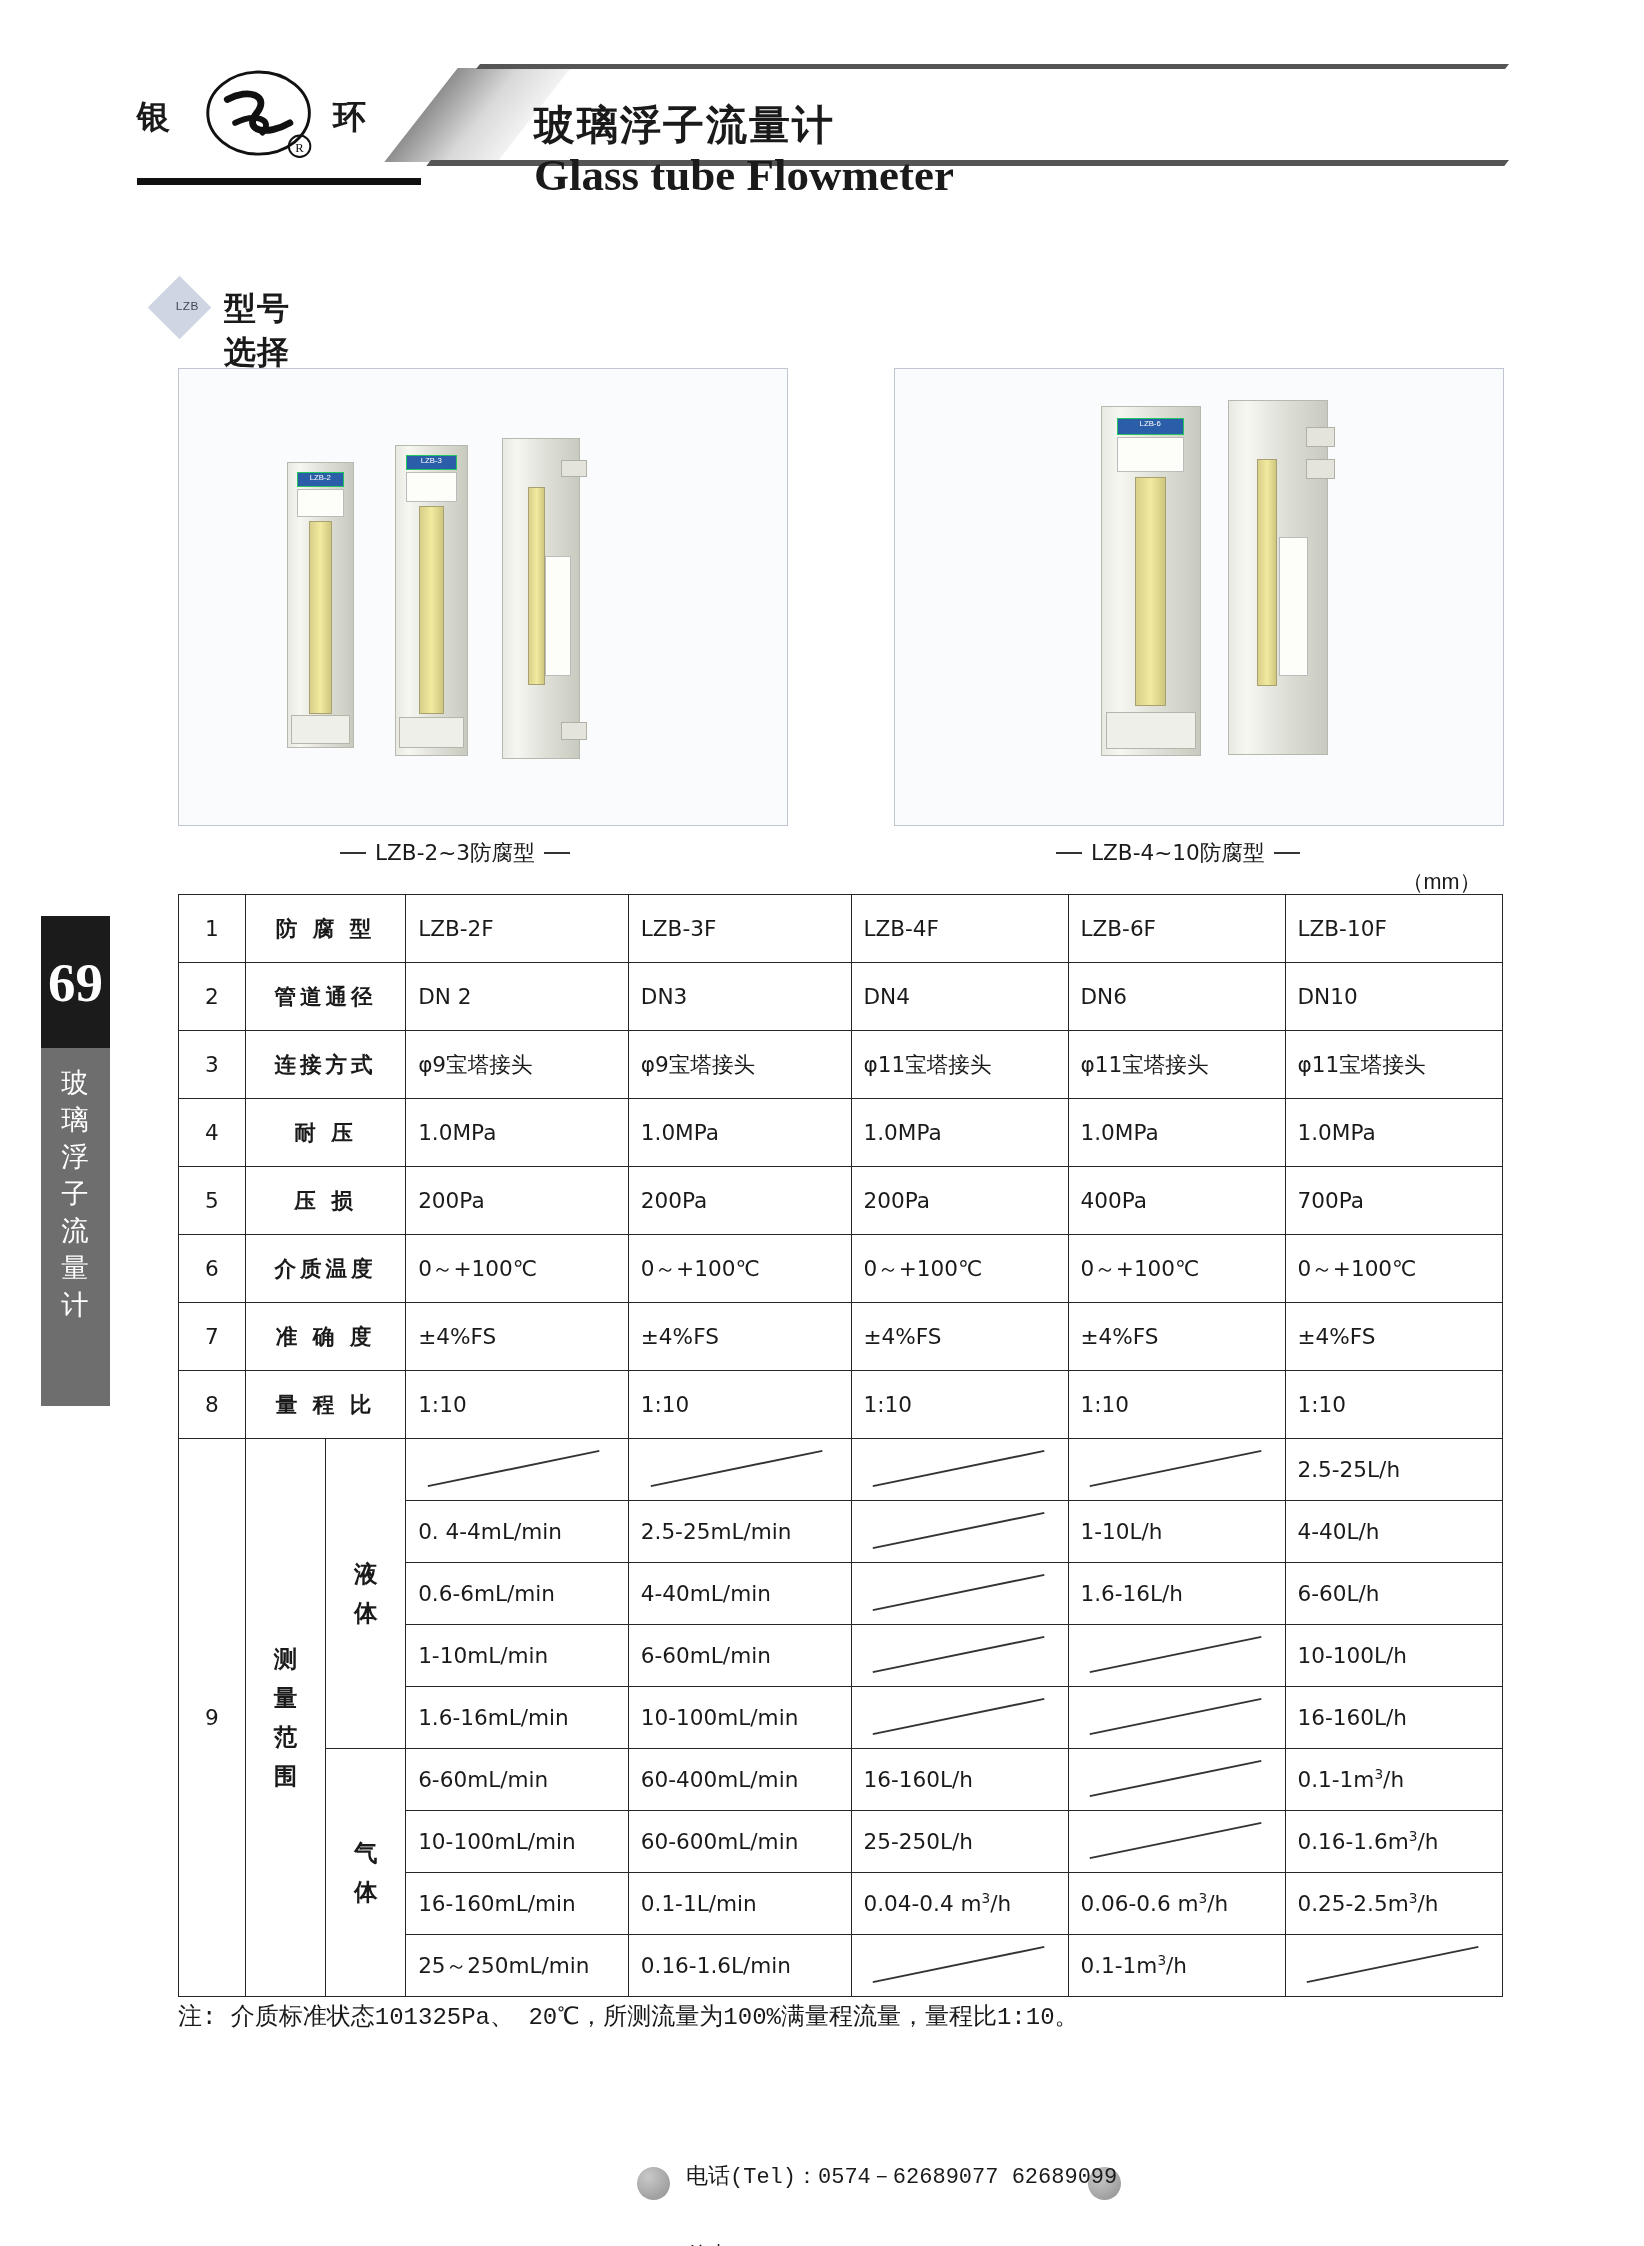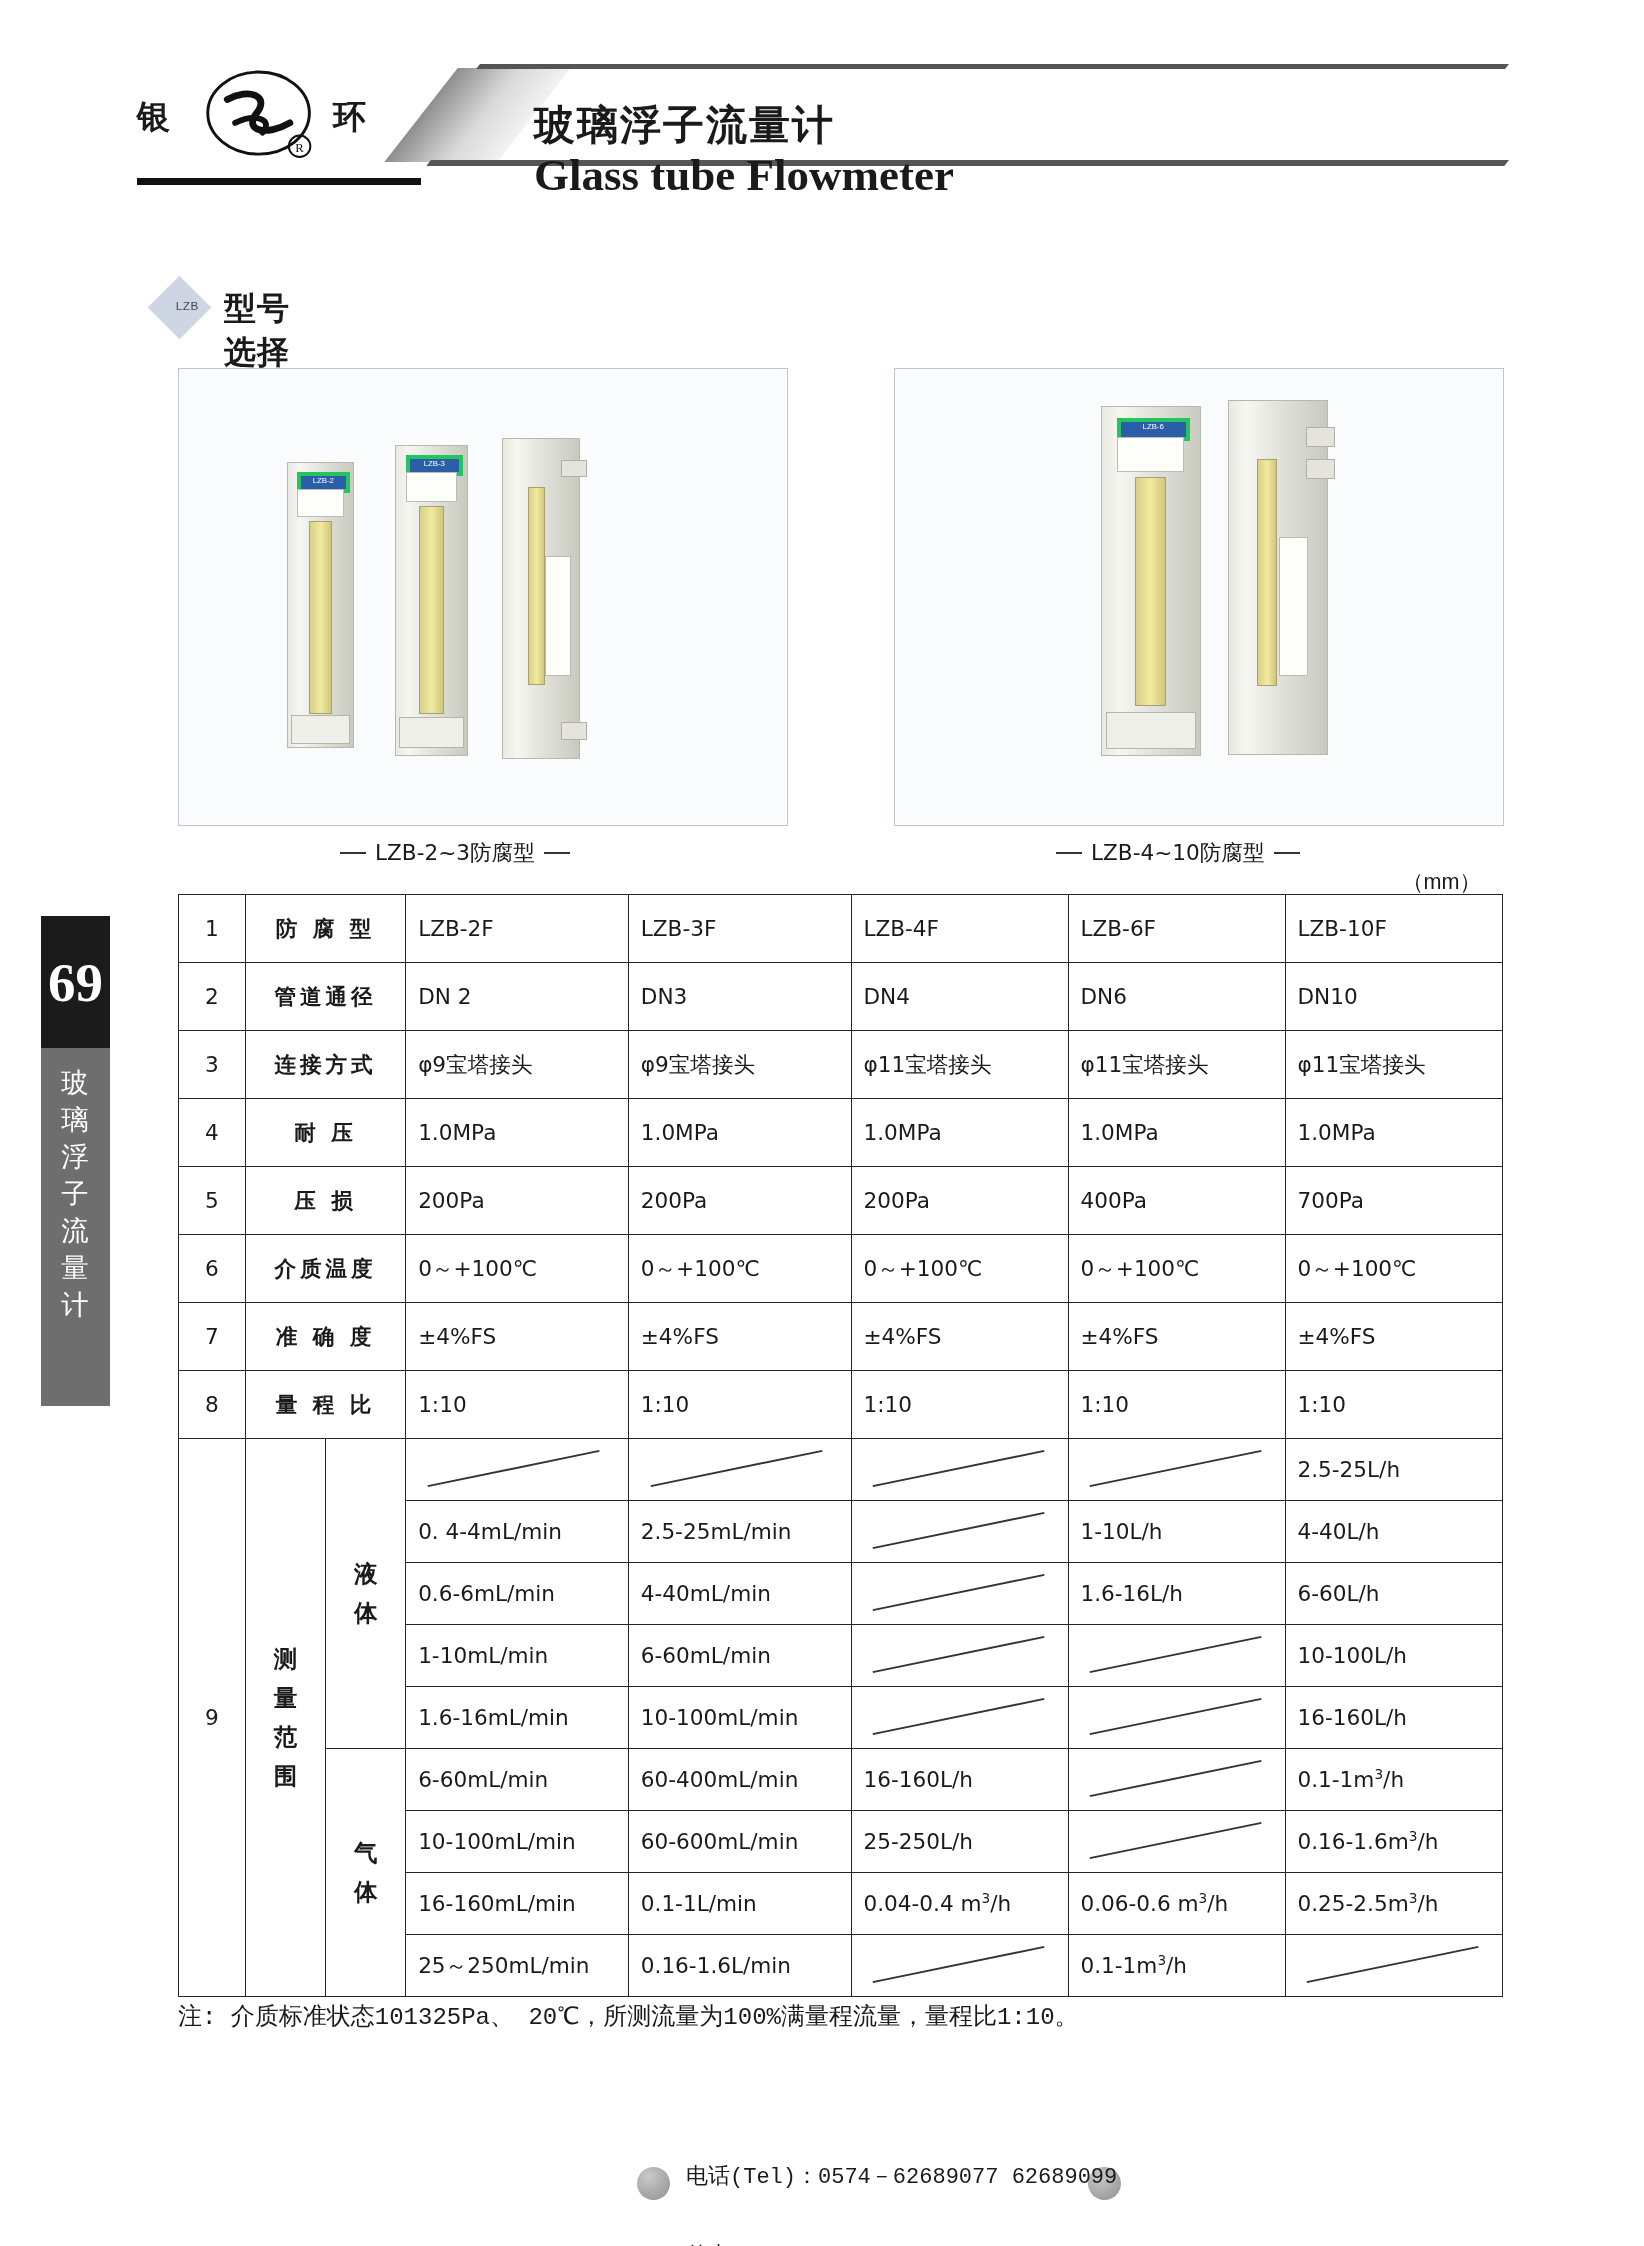--- a/index.html
+++ b/index.html
@@ -115,21 +115,21 @@
     position:absolute; left:0; top:0; width:100%; height:100%;
     background:linear-gradient(90deg,#e9e9e4 0%, #f7f7f2 18%, #dfe0d8 55%, #c9cabf 100%);
     border:1px solid #b8b9ae;
   }
   .meter .tube {
     position:absolute; background:linear-gradient(90deg,#d8cf8a,#f2ea9e,#cfc77f);
     border:1px solid #a8a070;
   }
   .meter .label-blue {
     position:absolute; background:#2b5ea8; color:#fff; font-size:7.8px;
-    text-align:center; line-height:9.8px; border:4px solid #22c55e;
+    text-align:center; line-height:9.8px; border:1px solid #22c55e;
   }
   .meter .label-white {
     position:absolute; background:#fdfdfa; border:1px solid #bbb;
   }
   .meter .base {
     position:absolute; background:#efefe9; border:1px solid #b5b5aa;
   }
   .meter .nozzle { position:absolute; background:#e4e4dc; border:1px solid #b0b0a4; }
 
   

